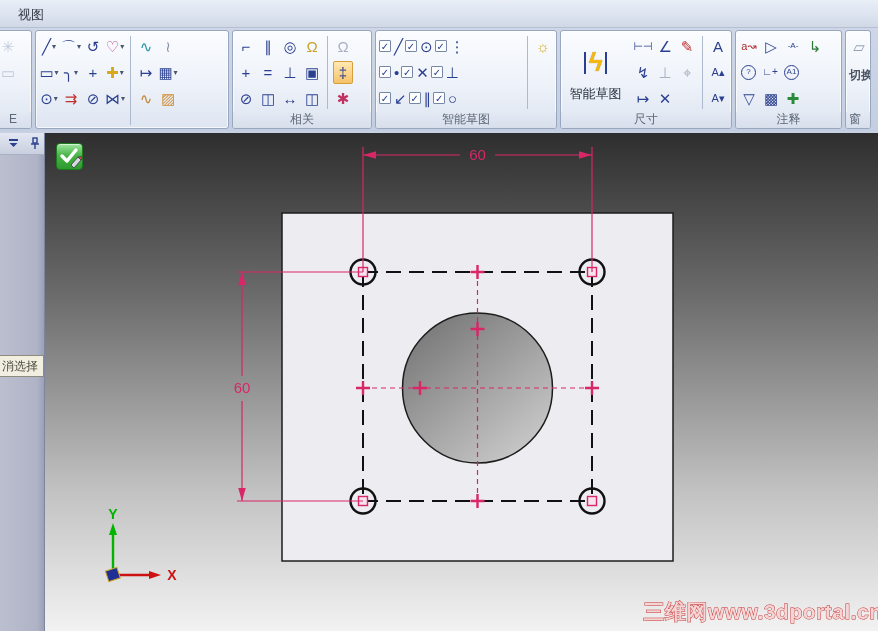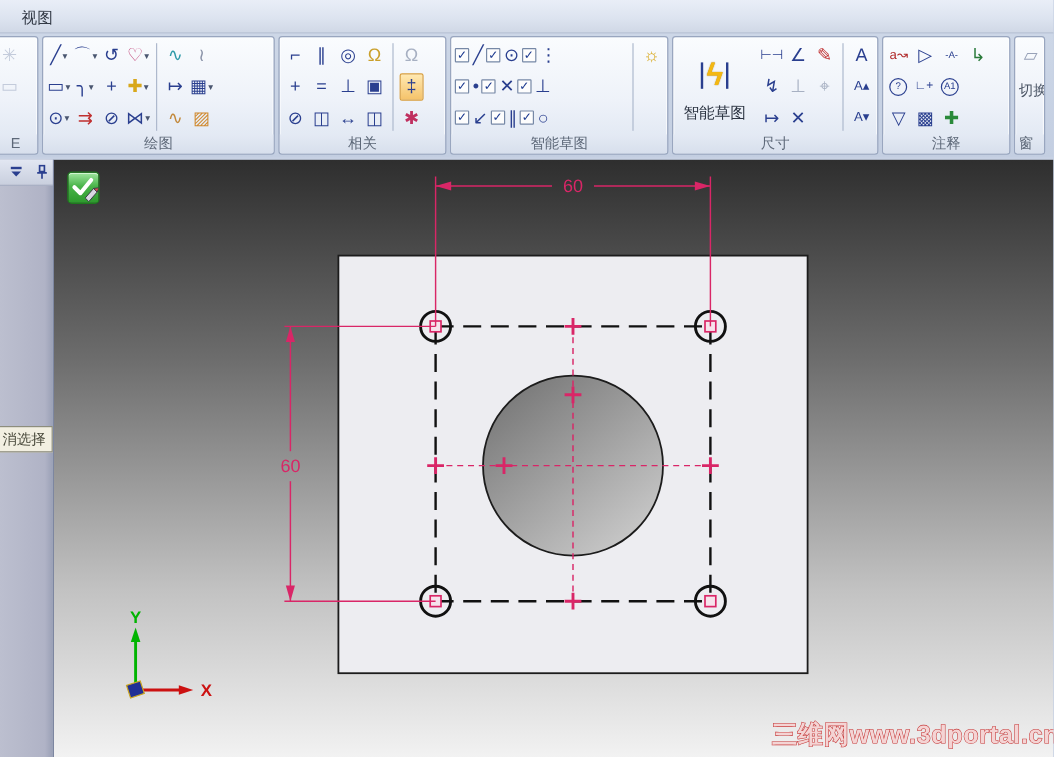--- a/index.html
+++ b/index.html
@@ -160,21 +160,20 @@
           <div class="icon-row">
             <span class="icon-cell">
               <span class="glyph" style="color: rgb(194, 136, 58);">∿</span>
             </span>
             <span class="icon-cell">
               <span class="glyph" style="color: rgb(208, 138, 48);">▨</span>
             </span>
           </div>
         </div>
     </div>
-    <div class="grp-label">绘图</div>
   </div>
 
   <div class="grp" style="width:140px;">
     <div class="grp-body">
       <div class="icon-col">
           <div class="icon-row">
             <span class="icon-cell">
               <span class="glyph">⌐</span>
             </span>
             <span class="icon-cell">
@@ -406,21 +405,21 @@
 
   <div class="grp" style="width:26px;margin-right:-4px;">
     <div class="grp-body" style="flex-direction:column;align-items:flex-start;">
       <div class="icon-col">
           <div class="icon-row">
             <span class="icon-cell">
               <span class="glyph" style="color: rgb(152, 162, 184);">▱</span>
             </span>
           </div>
         </div>
-      <div style="font-size:12px;color:#4a5464;white-space:nowrap;padding:8px 0 0 3px;">切换</div>
+      <div style="font-size:12px;color:#4a5464;white-space:nowrap;padding:8px 0 0 3px;font-weight:bold;">切换</div>
     </div>
     <div class="grp-label" style="text-align:left;padding-left:3px;">窗</div>
   </div>
 
 </div>
 
 <div class="sidebar">
   <div class="sb-head">
     <svg width="13" height="12" viewBox="0 0 13 12">
       <rect x="2" y="1" width="9" height="2" fill="#2a3f8f"></rect>

